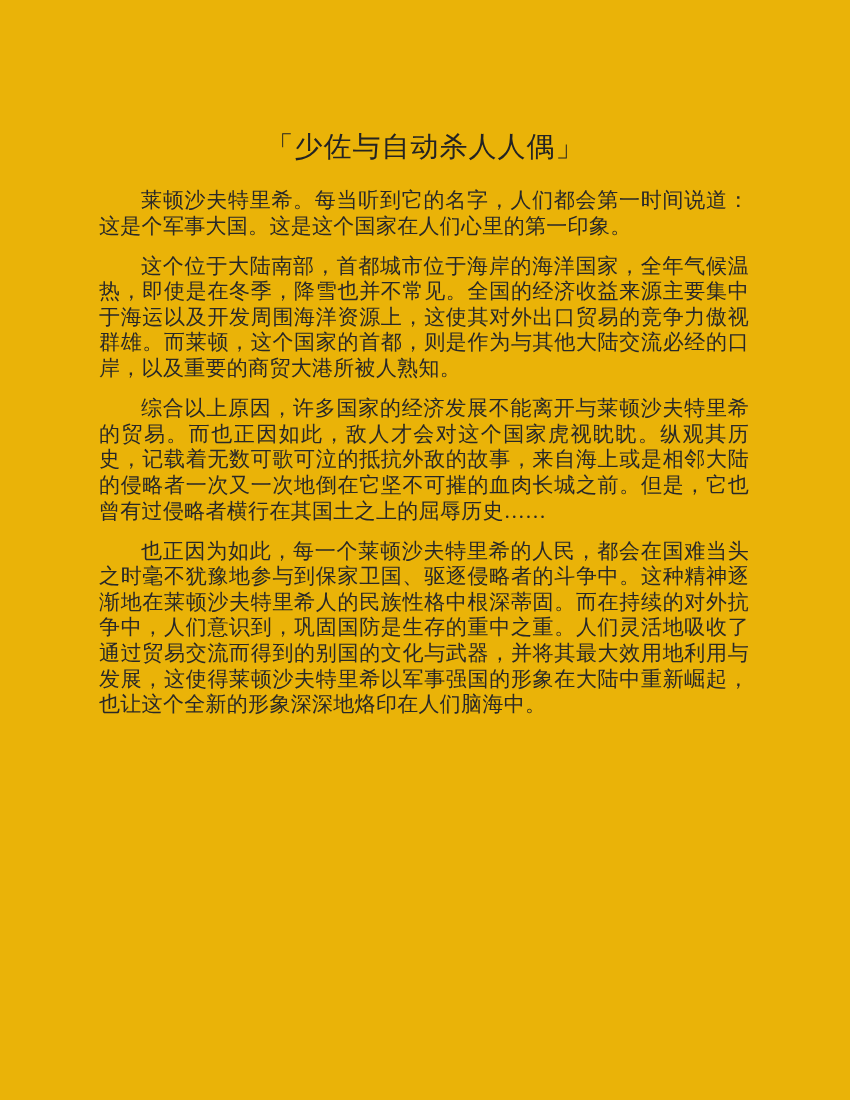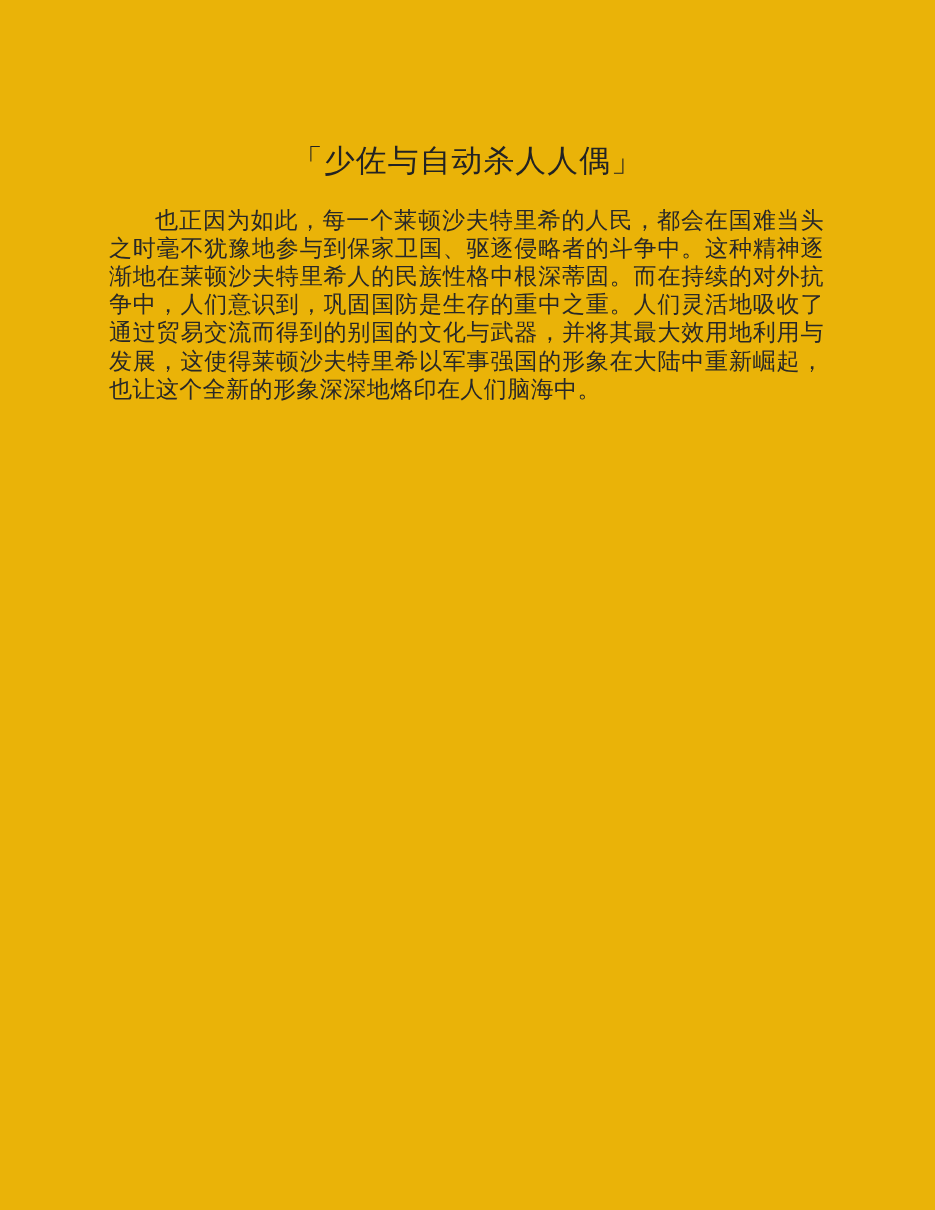--- a/index.html
+++ b/index.html
@@ -40,15 +40,18 @@
     letter-spacing: 0.3px;
   }
 </style>
 </head>
 <body>
 
 <div class="page">
   <h1 class="doc-title">「少佐与自动杀人人偶」</h1>
 
   <div class="doc-body">
+    <p>莱顿沙夫特里希。每当听到它的名字，人们都会第一时间说道：这是个军事大国。这是这个国家在人们心里的第一印象。</p>
+    <p>这个位于大陆南部，首都城市位于海岸的海洋国家，全年气候温热，即使是在冬季，降雪也并不常见。全国的经济收益来源主要集中于海运以及开发周围海洋资源上，这使其对外出口贸易的竞争力傲视群雄。而莱顿，这个国家的首都，则是作为与其他大陆交流必经的口岸，以及重要的商贸大港所被人熟知。</p>
+    <p>综合以上原因，许多国家的经济发展不能离开与莱顿沙夫特里希的贸易。而也正因如此，敌人才会对这个国家虎视眈眈。纵观其历史，记载着无数可歌可泣的抵抗外敌的故事，来自海上或是相邻大陆的侵略者一次又一次地倒在它坚不可摧的血肉长城之前。但是，它也曾有过侵略者横行在其国土之上的屈辱历史……</p>
     <p>也正因为如此，每一个莱顿沙夫特里希的人民，都会在国难当头之时毫不犹豫地参与到保家卫国、驱逐侵略者的斗争中。这种精神逐渐地在莱顿沙夫特里希人的民族性格中根深蒂固。而在持续的对外抗争中，人们意识到，巩固国防是生存的重中之重。人们灵活地吸收了通过贸易交流而得到的别国的文化与武器，并将其最大效用地利用与发展，这使得莱顿沙夫特里希以军事强国的形象在大陆中重新崛起，也让这个全新的形象深深地烙印在人们脑海中。</p>
   </div>
 </div>
 
 </body></html>

